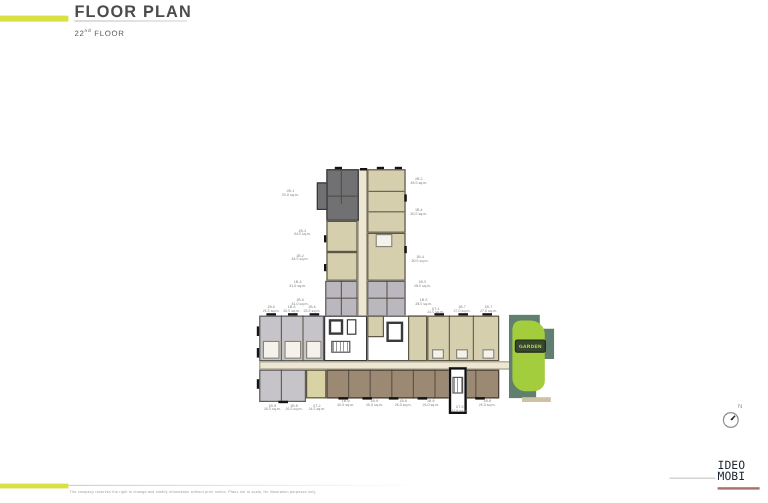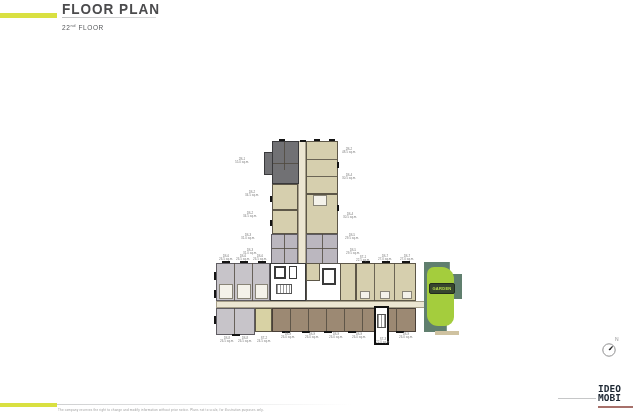--- a/index.html
+++ b/index.html
@@ -14,21 +14,21 @@
               background:linear-gradient(90deg,#c2c3c4,#d9dadb);}
   #subtitle{position:absolute;left:62px;top:23px;font-size:6.5px;color:#55575a;letter-spacing:.6px;}
   #subtitle sup{font-size:4px;}
   
   #ftr-bar{left:0;top:403px;width:57px;height:4px;}
   #ftr-rule{position:absolute;left:57px;top:404px;width:295px;height:1px;
             background:linear-gradient(90deg,#cfd0d1,rgba(210,210,210,0));}
   #disclaimer{position:absolute;left:58px;top:408px;font-size:3px;color:#9a9a9a;letter-spacing:.2px;}
   #logo-rule{position:absolute;left:558px;top:398px;width:38px;height:1px;background:#c6c7c8;}
   #logo{position:absolute;left:598px;top:385px;color:#1d2733;
-        font-family:"DejaVu Sans Mono",monospace;font-weight:bold;font-size:9.5px;line-height:8.5px;letter-spacing:0;}
+        font-family:"DejaVu Sans Mono",monospace;font-weight:normal;font-size:9.5px;line-height:8.5px;letter-spacing:0;}
   #logo-tagline{position:absolute;left:598px;top:406px;width:35px;height:2px;background:#8a4038;opacity:.75;}
   
   #compass{position:absolute;left:601px;top:342px;}
   #north{position:absolute;left:615px;top:336px;font-size:5px;color:#8f8f90;}
   
   #plan{position:absolute;inset:0;}
   .u{position:absolute;box-sizing:border-box;border:1px solid rgba(72,66,54,.85);}
   .dark{background:#717174;border-color:#39393b;}
   .beige{background:#d6cfae;}
   .cream{background:#ece6d2;border-color:rgba(120,112,90,.6);}

